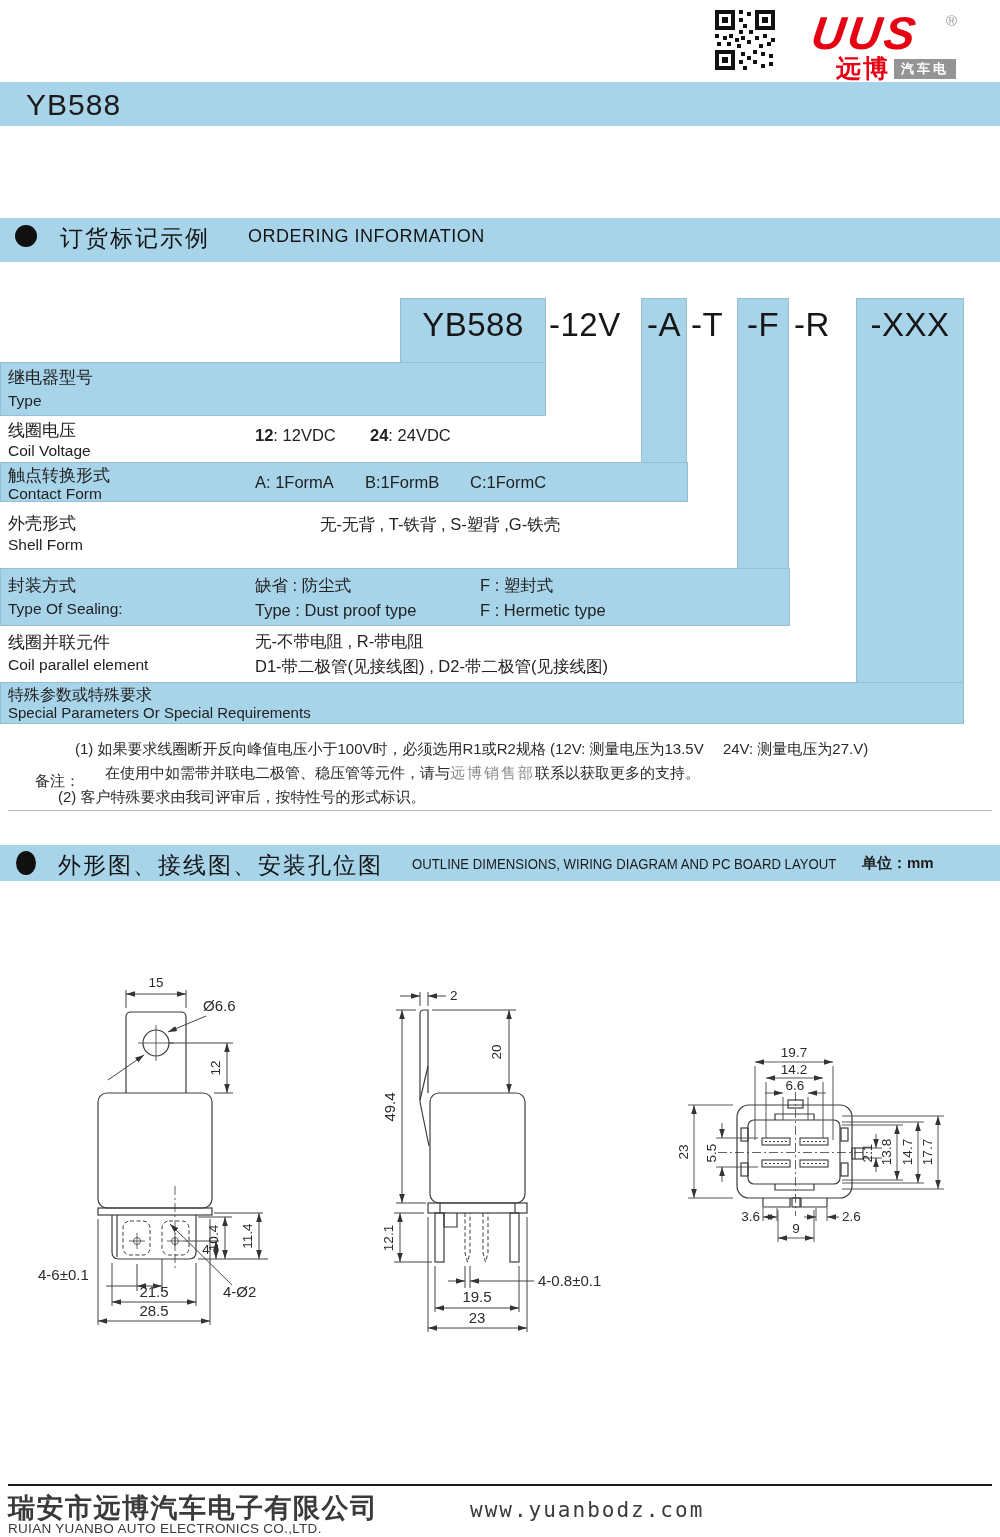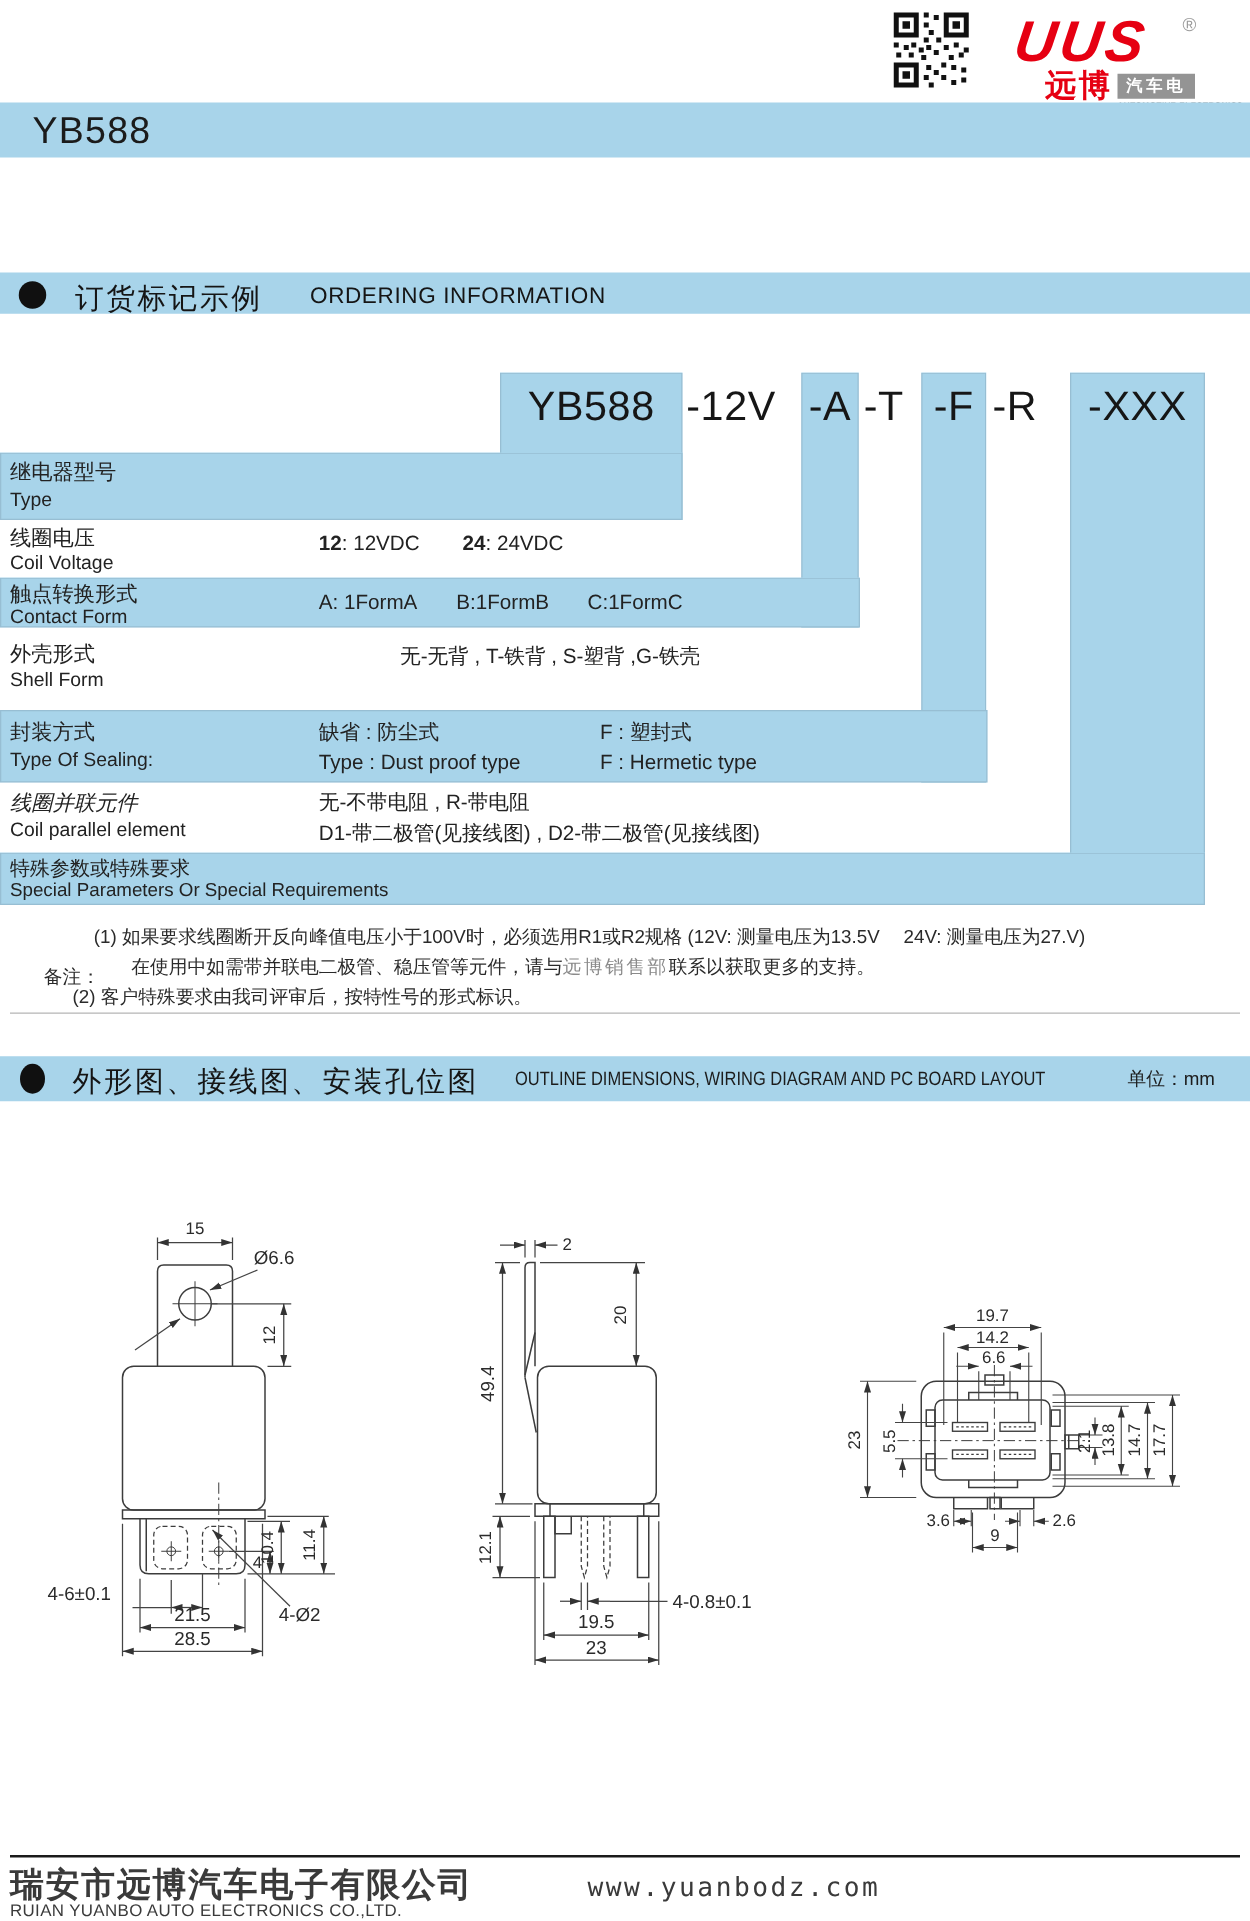--- a/index.html
+++ b/index.html
@@ -91,21 +91,21 @@
   <div class="abs brand-uus" style="left:812px;top:6px;">UUS</div>
   <div class="abs reg" style="left:946px;top:12px;">®</div>
   <div class="abs brand-cn" style="left:836px;top:52px;">远博</div>
   <div class="abs brand-box" style="left:894px;top:59px;width:62px;height:20px;">汽车电子</div>
   <div class="abs brand-sub" style="left:894px;top:81px;">AUTOMOTIVE ELECTRONICS</div>
 
   <div class="abs blue" style="left:0;top:82px;width:1000px;height:44px;">
     <div class="abs model-txt" style="left:26px;top:6px;">YB588</div>
   </div>
 
-  <div class="abs blue" style="left:0;top:218px;width:1000px;height:33px;">
+  <div class="abs blue" style="left:0;top:218px;width:1000px;height:44px;">
     <div class="abs dot" style="left:15px;top:7px;width:22px;height:22px;"></div>
     <div class="abs sec-cn" style="left:60px;top:5px;">订货标记示例</div>
     <div class="abs sec-en" style="left:248px;top:8px;">ORDERING INFORMATION</div>
   </div>
 
   <div class="abs blue-edged" style="left:400px;top:298px;width:146px;height:118px;"></div>
   <div class="abs blue-edged" style="left:641px;top:298px;width:46px;height:204px;"></div>
   <div class="abs blue-edged" style="left:737px;top:298px;width:52px;height:328px;"></div>
   <div class="abs blue-edged" style="left:856px;top:298px;width:108px;height:426px;"></div>
 
@@ -140,42 +140,42 @@
   <div class="abs en-label" style="left:8px;top:536px;">Shell Form</div>
   <div class="abs val" style="left:320px;top:514px;">无-无背 , T-铁背 , S-塑背 ,G-铁壳</div>
 
   <div class="abs cn-label" style="left:8px;top:574px;">封装方式</div>
   <div class="abs en-label" style="left:8px;top:600px;">Type Of Sealing:</div>
   <div class="abs val" style="left:255px;top:575px;">缺省 : 防尘式</div>
   <div class="abs val" style="left:255px;top:601px;">Type : Dust proof type</div>
   <div class="abs val" style="left:480px;top:575px;">F : 塑封式</div>
   <div class="abs val" style="left:480px;top:601px;">F : Hermetic type</div>
 
-  <div class="abs cn-label" style="left:8px;top:631px;font-style:italic;">线圈并联元件</div>
+  <div class="abs cn-label" style="left:8px;top:631px;">线圈并联元件</div>
   <div class="abs en-label" style="left:8px;top:656px;">Coil parallel element</div>
   <div class="abs val" style="left:255px;top:631px;">无-不带电阻 , R-带电阻</div>
   <div class="abs val" style="left:255px;top:656px;">D1-带二极管(见接线图) , D2-带二极管(见接线图)</div>
 
   <div class="abs cn-label" style="left:8px;top:685px;font-size:16px;">特殊参数或特殊要求</div>
   <div class="abs en-label" style="left:8px;top:704px;font-size:15px;">Special Parameters Or Special Requirements</div>
 
   <div class="abs note" style="left:35px;top:740px;margin-top:32px;">备注：</div>
   <div class="abs note" style="left:75px;top:740px;">(1) 如果要求线圈断开反向峰值电压小于100V时，必须选用R1或R2规格 (12V: 测量电压为13.5V　 24V: 测量电压为27.V)</div>
   <div class="abs note" style="left:105px;top:764px;"><span>在使用中如需带并联电二极管、稳压管等元件，请与</span><span class="gray-co">远博销售部</span><span>联系以获取更多的支持。</span></div>
   <div class="abs note" style="left:58px;top:788px;">(2) 客户特殊要求由我司评审后，按特性号的形式标识。</div>
 
   <div class="abs" style="left:8px;top:810px;width:984px;height:1px;background:#b5b5b5;"></div>
 
   <div class="abs blue" style="left:0;top:845px;width:1000px;height:36px;">
     <div class="abs dot" style="left:16px;top:6px;width:20px;height:24px;"></div>
     <div class="abs" style="left:412px;top:10px;font-size:15.5px;white-space:nowrap;">
       <span class="condense">OUTLINE DIMENSIONS, WIRING DIAGRAM AND PC BOARD LAYOUT</span>
     </div>
     <div class="abs sec-cn" style="left:58px;top:5px;">外形图、接线图、安装孔位图</div>
-    <div class="abs" style="left:902px;top:9px;font-size:15px;font-weight:normal;white-space:nowrap;">单位：mm</div>
+    <div class="abs" style="left:862px;top:9px;font-size:15px;font-weight:bold;white-space:nowrap;">单位：mm</div>
   </div>
 
   <svg class="abs" style="left:20px;top:970px;" width="330" height="390" viewBox="0 0 330 390">
     <defs>
       <marker id="a1" markerUnits="userSpaceOnUse" markerWidth="10" markerHeight="7" refX="9" refY="2.8" orient="auto-start-reverse">
         <path d="M0,0 L9,2.8 L0,5.6 Z" fill="#333"></path>
       </marker>
     </defs>
     <g stroke="#3c3c3c" stroke-width="1.2" fill="none">
       <path d="M106,123 V47 Q106,42 111,42 H161 Q166,42 166,47 V123"></path>

